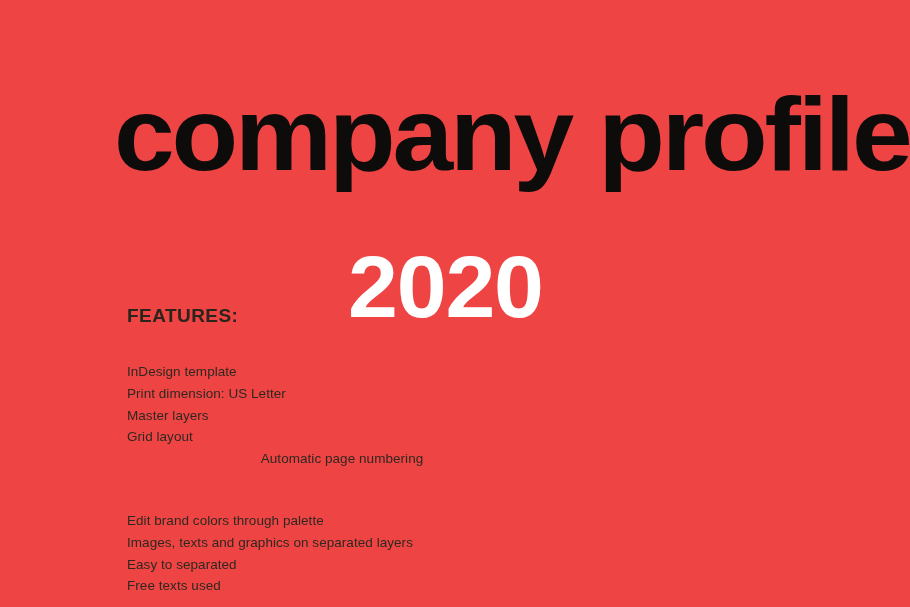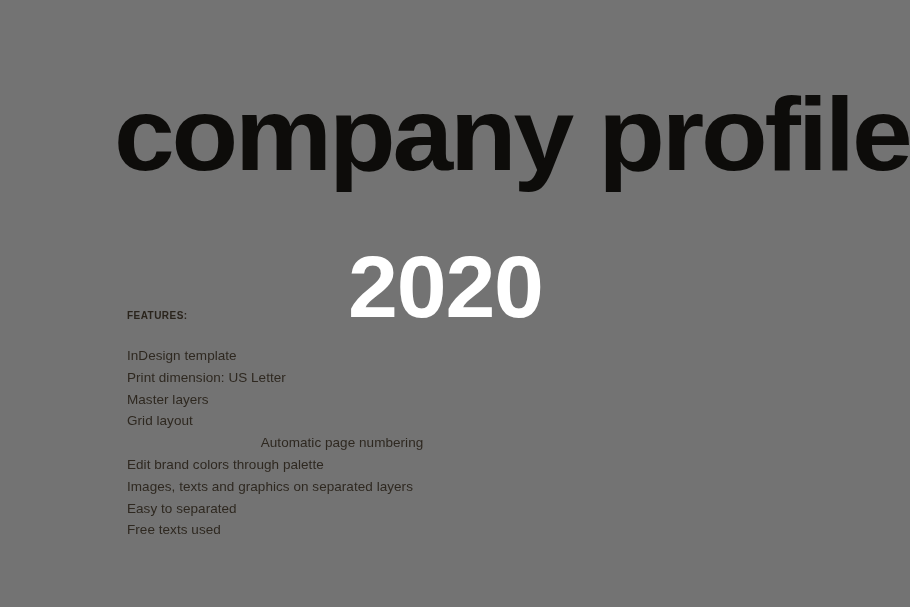--- a/index.html
+++ b/index.html
@@ -60,24 +60,24 @@
 
   
   #features-block {
     position: absolute;
     left: 127px;
     top: 308px;
     width: 430px;
   }
 
   #features-heading {
-    margin: 0 0 21px 0;
+    margin: 0 0 37px 0;
     font-family: "Liberation Sans", sans-serif;
     font-weight: 700;
-    font-size: 10px;
+    font-size: 19px;
     line-height: 16px;
     letter-spacing: 0.45px;
     color: #2a241c;
     text-transform: uppercase;
     white-space: nowrap;
   }
 
   #features-list {
     list-style: none;
     margin: 0;
@@ -90,34 +90,34 @@
     font-size: 13.5px;
     line-height: 21.8px;
     letter-spacing: 0.05px;
     color: #2e2820;
     white-space: nowrap;
   }
 </style>
 </head>
 <body>
 
-<div id="poster" style="background: #737373;">
+<div id="poster" style="background: #ef4444;">
 
   <h1 id="main-title" style="color: rgb(13, 12, 10);">company profile</h1>
 
   <div id="year" style="color: rgb(255, 255, 255);">2020</div>
 
   <div id="features-block">
     <div id="features-heading" style="color: rgb(42, 36, 28);">FEATURES:</div>
     <ul id="features-list">
         <li style="color: rgb(46, 40, 32);">InDesign template</li>
         <li style="color: rgb(46, 40, 32);">Print dimension: US Letter</li>
         <li style="color: rgb(46, 40, 32);">Master layers</li>
         <li style="color: rgb(46, 40, 32);">Grid layout</li>
         <li style="color: rgb(46, 40, 32); text-align: center;">Automatic page numbering</li>
-        <li style="color: rgb(46, 40, 32);">Edit brand colors through palette</li>
+        <li style="color: rgb(46, 40, 32); margin-top: 40px;">Edit brand colors through palette</li>
         <li style="color: rgb(46, 40, 32);">Images, texts and graphics on separated layers</li>
         <li style="color: rgb(46, 40, 32);">Easy to separated</li>
         <li style="color: rgb(46, 40, 32);">Free texts used</li>
       </ul>
   </div>
 
 </div>
 
 </body></html>

